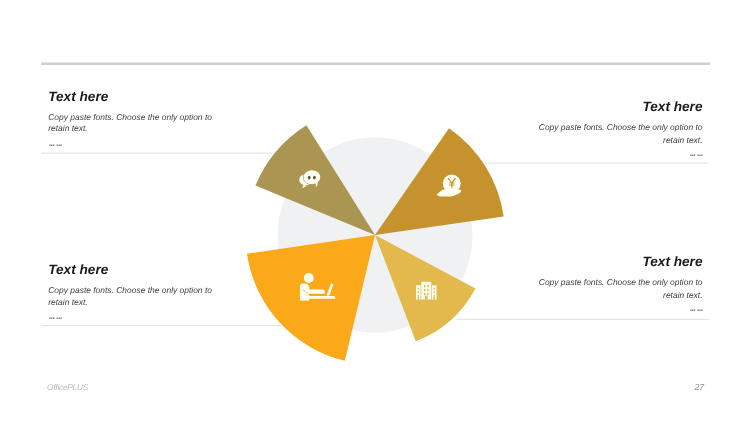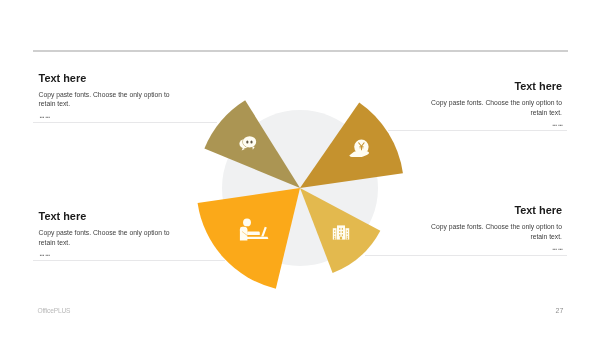--- a/index.html
+++ b/index.html
@@ -1,17 +1,17 @@
 <!DOCTYPE html>
 <html><head>
 <meta charset="utf-8">
 <style>
   html,body{margin:0;padding:0;}
   body{width:600px;height:337px;background:#ffffff;font-family:"Liberation Sans",sans-serif;overflow:hidden;}
-  .slide{position:absolute;left:0;top:0;width:474px;height:337px;background:#fff;}
+  .slide{position:absolute;left:0;top:0;width:474px;height:337px;background:#fff;font-style:italic;}
   .rule{position:absolute;height:1px;background:#e7e7e9;}
   .rule-strong{position:absolute;height:2px;background:#cfcfcf;}
   .heading{position:absolute;font-size:10.9px;font-weight:bold;color:#1b1b1b;white-space:nowrap;}
   .body{position:absolute;font-size:6.75px;color:#404040;line-height:9.6px;width:134px;}
   .dots{position:absolute;font-size:10.5px;color:#7d7d7d;letter-spacing:-1.45px;white-space:nowrap;line-height:1px;will-change:transform;}
   .right{text-align:right;}
   #chart{position:absolute;left:0;top:0;}
   .footer-brand{position:absolute;font-size:6.6px;color:#b9b9b9;letter-spacing:-0.16px;}
   .page-num{position:absolute;font-size:7px;color:#8f8f8f;}
 </style>

